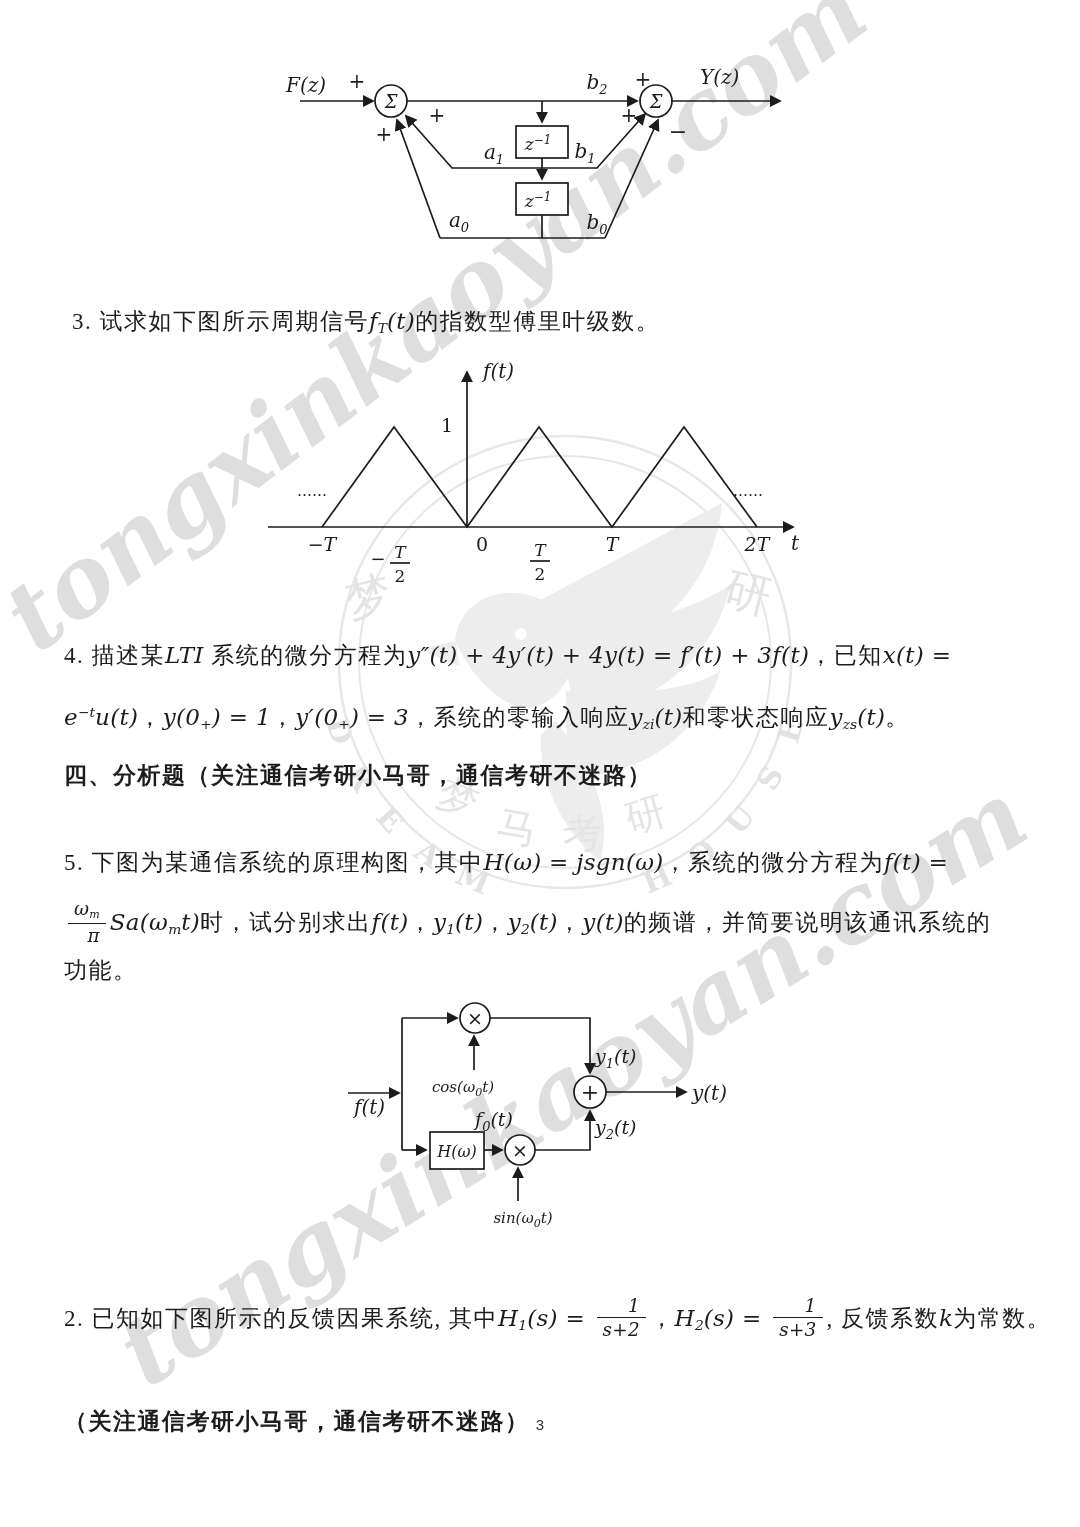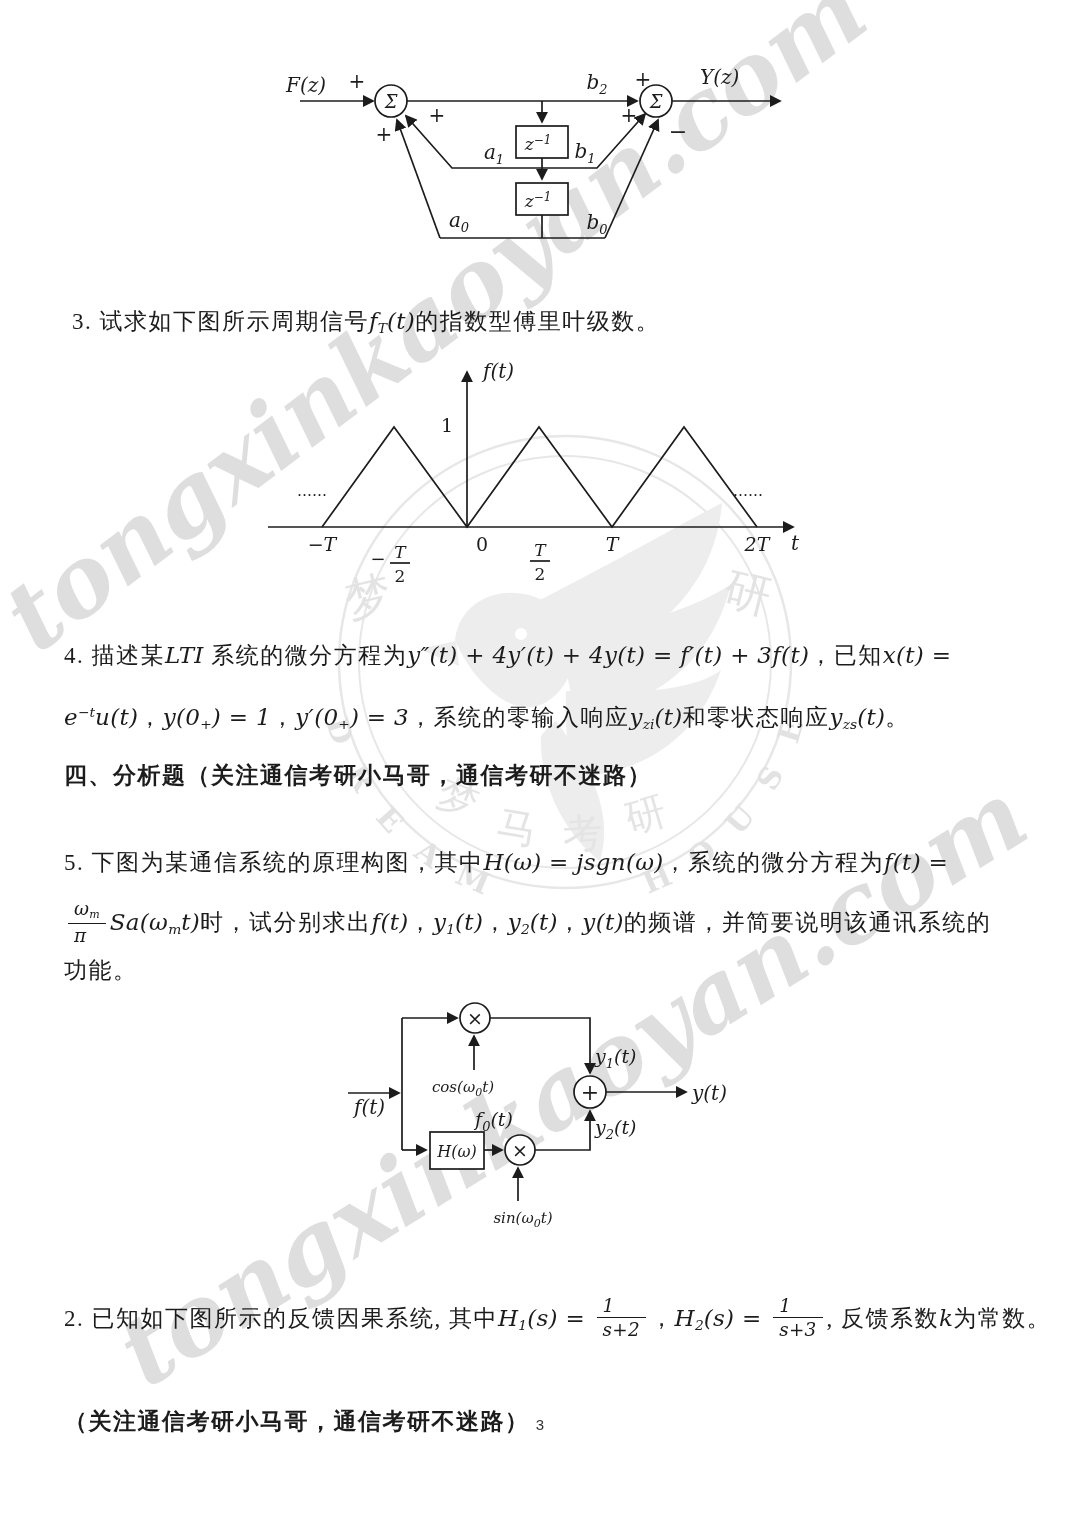--- a/index.html
+++ b/index.html
@@ -6,21 +6,21 @@
   body{
     width:1080px;height:1527px;background:#ffffff;position:relative;
     font-family:"Liberation Serif",serif;color:#1c1c1c;overflow:hidden;
   }
   .line{position:absolute;font-size:23px;letter-spacing:1.5px;white-space:nowrap;z-index:3;}
   .bold{font-weight:bold;}
   .m{font-family:"DejaVu Serif",serif;font-style:italic;letter-spacing:0.3px;}
   .t{letter-spacing:1.5px;}
   .sb{font-family:"DejaVu Serif",serif;font-style:italic;font-size:0.6em;vertical-align:-0.3em;letter-spacing:0;}
   .sp{font-family:"DejaVu Serif",serif;font-style:italic;font-size:0.6em;vertical-align:0.55em;letter-spacing:0;}
-  .frac{display:inline-block;text-align:left;vertical-align:middle;margin:0 4px;transform:translateY(-3px);}
+  .frac{display:inline-block;text-align:right;vertical-align:middle;margin:0 4px;transform:translateY(-3px);}
   .frac .num{display:block;padding:0 6px 1px;border-bottom:1.6px solid #1c1c1c;font-size:0.8em;line-height:1.15;}
   .frac .den{display:block;padding:1px 6px 0;font-size:0.8em;line-height:1.15;}
   svg.layer{position:absolute;top:0;left:0;pointer-events:none;}
   #wm{z-index:1;}
   #figs{z-index:2;}
   .fig-stroke{stroke:#1c1c1c;stroke-width:1.7;fill:none;}
   .fig-shape{stroke:#1c1c1c;stroke-width:1.7;fill:#ffffff;}
   .ftxt{font-family:"DejaVu Serif",serif;fill:#1c1c1c;}
   .it{font-style:italic;}
   .wm-site{font-family:"DejaVu Serif",serif;font-style:italic;font-weight:bold;fill:#d6d6d6;opacity:0.8;}

